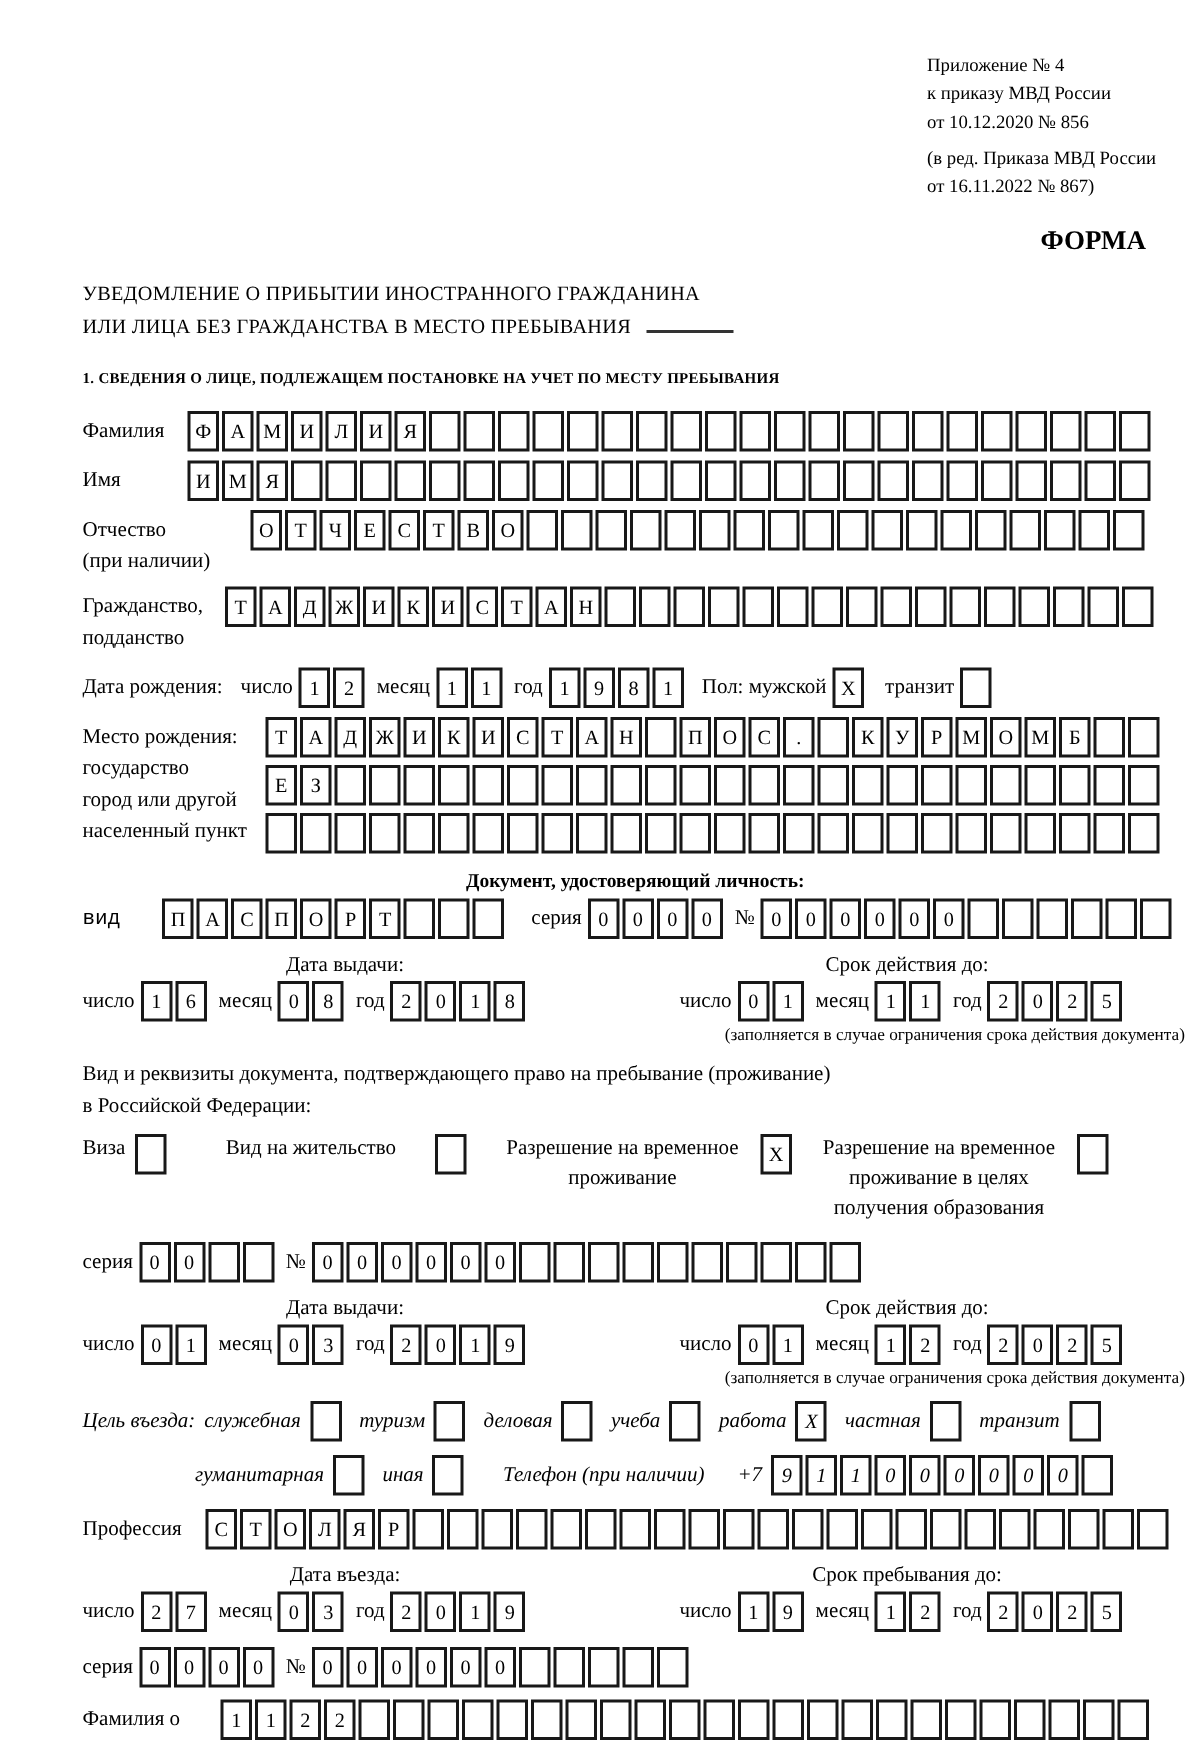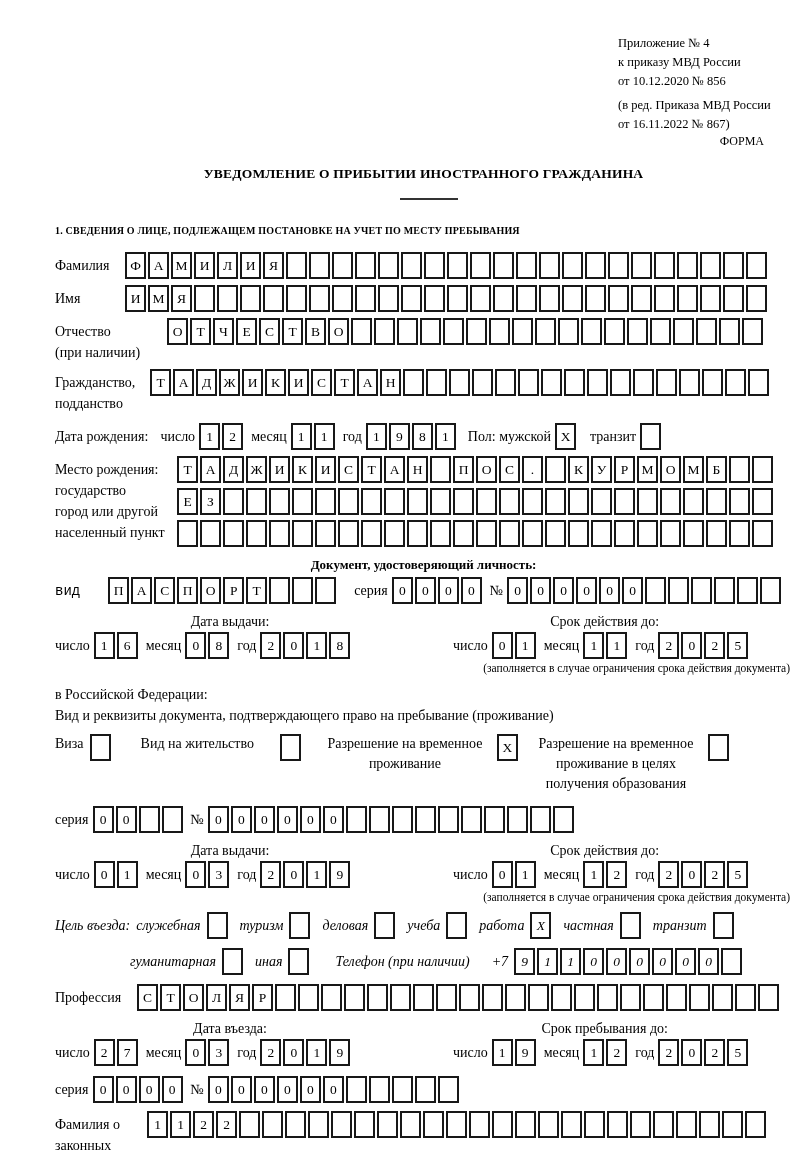--- a/index.html
+++ b/index.html
@@ -1,22 +1,22 @@
 <!DOCTYPE html>
 <html><head>
 <meta charset="utf-8">
 <style>
   html,body{margin:0;padding:0;background:#fff;}
   body{width:800px;height:1163px;overflow:hidden;color:#000;
        font-family:"Liberation Serif","DejaVu Serif",serif;}
   .page{box-sizing:border-box;width:800px;height:1163px;padding:34px 8px 0 55px;}
   .appendix{margin-left:563px;font-size:12.5px;line-height:19px;white-space:nowrap;}
   .amendment{margin-top:5px;}
-  .forma{font-weight:normal;font-size:12px;text-align:right;padding-right:28px;}
-  .title{font-weight:bold;font-size:13.5px;text-align:center;line-height:22px;margin-top:14px;letter-spacing:.2px;}
+  .forma{font-weight:bold;font-size:18px;text-align:right;padding-right:28px;margin-top:16px;}
+  .title{font-weight:normal;font-size:13.5px;line-height:22px;margin-top:14px;letter-spacing:.2px;}
   .blankline{display:inline-block;width:58px;border-bottom:2px solid #333;height:2px;margin-left:10px;}
   .sec1{font-weight:bold;font-size:10px;margin-top:18px;letter-spacing:.2px;}
   .frow{display:flex;align-items:flex-start;margin-top:6px;}
   .lbl{font-size:14px;line-height:20px;margin-top:4px;}
   .lblcol{flex:none;font-size:14px;line-height:21px;margin-top:3px;}
   .cells{white-space:nowrap;line-height:0;}
   .cell{display:inline-block;width:17px;height:23px;border:2px solid #181818;margin-right:2px;
         text-align:center;font-size:13.5px;line-height:23px;vertical-align:top;
         font-family:"Liberation Serif",serif;}
   .dg{display:flex;align-items:center;margin-top:2px;}
@@ -50,21 +50,21 @@
     <div>от 10.12.2020 № 856</div>
     <div class="amendment">(в ред. Приказа МВД России</div>
     <div>от 16.11.2022 № 867)</div>
   </div>
 
   <div class="forma">ФОРМА</div>
 
   <div class="title">
     <div>УВЕДОМЛЕНИЕ О ПРИБЫТИИ ИНОСТРАННОГО ГРАЖДАНИНА</div>
     <div>
-      <span class="blankline"></span>
+      <span>ИЛИ ЛИЦА БЕЗ ГРАЖДАНСТВА В МЕСТО ПРЕБЫВАНИЯ</span><span class="blankline"></span>
     </div>
   </div>
 
   <div class="sec1">1. СВЕДЕНИЯ О ЛИЦЕ, ПОДЛЕЖАЩЕМ ПОСТАНОВКЕ НА УЧЕТ ПО МЕСТУ ПРЕБЫВАНИЯ</div>
 
   <div class="frow" style="margin-top:16px;">
     <span class="lblcol" style="width:70px;">Фамилия</span>
     <span class="cells"><span class="cell">Ф</span><span class="cell">А</span><span class="cell">М</span><span class="cell">И</span><span class="cell">Л</span><span class="cell">И</span><span class="cell">Я</span><span class="cell"></span><span class="cell"></span><span class="cell"></span><span class="cell"></span><span class="cell"></span><span class="cell"></span><span class="cell"></span><span class="cell"></span><span class="cell"></span><span class="cell"></span><span class="cell"></span><span class="cell"></span><span class="cell"></span><span class="cell"></span><span class="cell"></span><span class="cell"></span><span class="cell"></span><span class="cell"></span><span class="cell"></span><span class="cell"></span><span class="cell"></span></span>
   </div>
 
@@ -148,30 +148,30 @@
         <span class="lbl">месяц</span>
         <span class="cells"><span class="cell">1</span><span class="cell">1</span></span>
         <span class="lbl">год</span>
         <span class="cells"><span class="cell">2</span><span class="cell">0</span><span class="cell">2</span><span class="cell">5</span></span>
       </div>
     </div>
   </div>
   <div class="note">(заполняется в случае ограничения срока действия документа)</div>
 
   <div class="plain">
+    <div>Вид и реквизиты документа, подтверждающего право на пребывание (проживание)</div>
     <div>в Российской Федерации:</div>
-    <div>Вид и реквизиты документа, подтверждающего право на пребывание (проживание)</div>
   </div>
 
   <div class="optrow">
     <span class="opt">
       <span class="lbl" style="margin-top:0;">Виза</span>
       <span class="cells"><span class="cell"></span></span>
     </span>
-    <span class="opt" style="margin-left:18px;">
+    <span class="opt" style="margin-left:28px;">
       <span class="lbl" style="margin-top:0;">Вид на жительство</span>
       <span class="cells" style="margin-left:20px;"><span class="cell"></span></span>
     </span>
     <span class="opt" style="margin-left:6px;">
       <span class="stack">Разрешение на временное проживание</span>
       <span class="cells"><span class="cell">X</span></span>
     </span>
     <span class="opt" style="margin-right:0;">
       <span class="stack">Разрешение на временное проживание в целях получения образования</span>
       <span class="cells"><span class="cell"></span></span>

